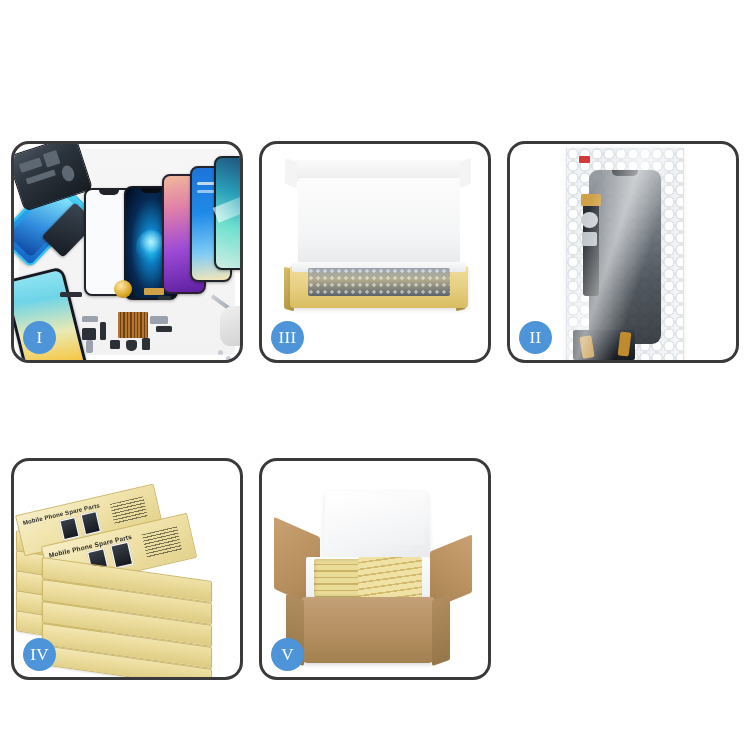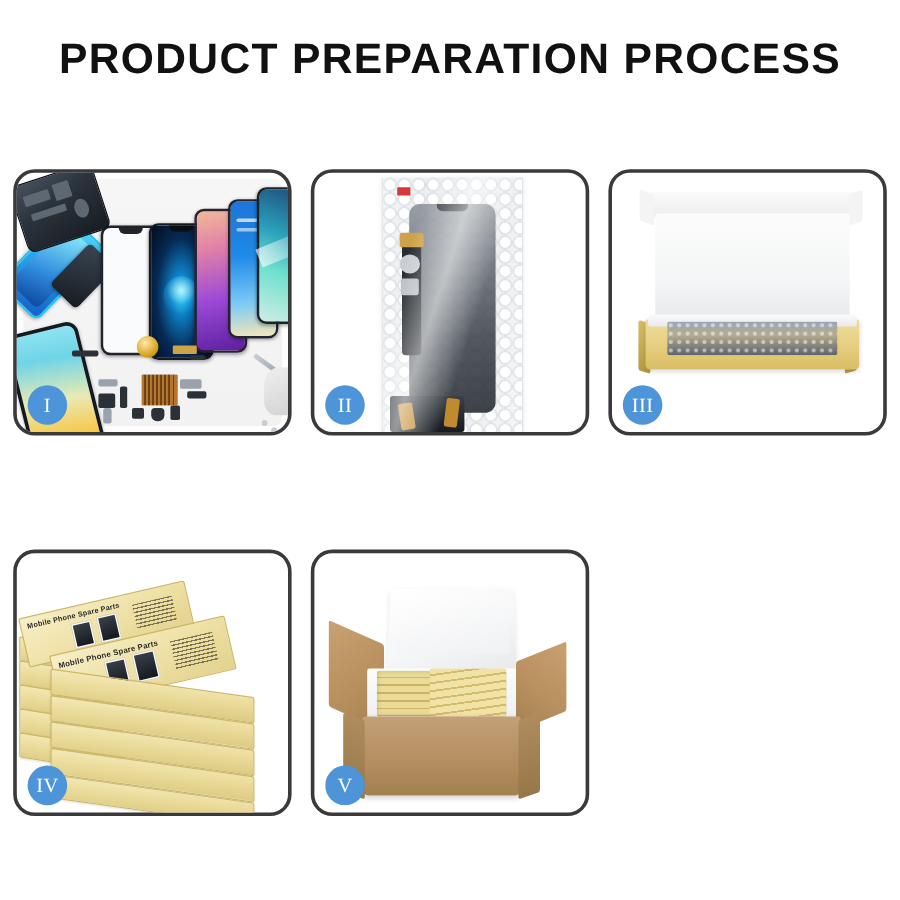--- a/index.html
+++ b/index.html
@@ -497,21 +497,20 @@
   .sh-plastic{
     position:absolute;left:140px;top:18px;width:70px;height:22px;
     background:linear-gradient(120deg,rgba(245,248,250,.9),rgba(226,233,238,.5));
     border-radius:4px;transform:rotate(-6deg);
   }
 </style>
 </head>
 <body>
 
 <div class="header">
-  <div class="page-title">PRODUCT PREPARATION PROCESS</div>
 </div>
 
 <div class="panel-grid">
 
   <div class="panel">
     <div class="panel-photo">
       <div class="p1-bg"></div>
 
       <div class="ph ph-a"></div>
       <div class="ph-a2"></div>
@@ -549,54 +548,54 @@
       <div class="part screwlt" style="left:204px;top:206px;width:5px;height:5px;"></div>
       <div class="part screwlt" style="left:212px;top:212px;width:5px;height:5px;"></div>
       <div class="tweezer" style="left:198px;top:150px;width:34px;height:4px;transform:rotate(36deg);"></div>
       <div class="hand" style="left:206px;top:162px;width:32px;height:40px;"></div>
     </div>
     <div class="badge">I</div>
   </div>
 
   <div class="panel">
     <div class="panel-photo">
+      <div class="p3-bg"></div>
+      <div class="gb-lid-back"></div>
+      <div class="gb-foam"></div>
+      <div class="gb-side-l"></div>
+      <div class="gb-side-r"></div>
+      <div class="gb-tray"></div>
+      <div class="gb-tray-lip"></div>
+      <div class="gb-contents"></div>
+    </div>
+    <div class="badge">III</div>
+  </div>
+
+  <div class="panel">
+    <div class="panel-photo">
       <div class="p2-bg"></div>
       <div class="bubble-bag">
         <div class="lcd-inside"></div>
         <div class="red-label"></div>
         <div class="lcd-flex"></div>
         <div class="lcd-tape"></div>
         <div class="lcd-tape2"></div>
         <div class="lcd-tape3"></div>
         <div class="lcd-bot">
           <div class="lcd-bot-gold-a"></div>
           <div class="lcd-bot-gold-b"></div>
         </div>
         <div class="bubble-sheen"></div>
       </div>
     </div>
     <div class="badge">II</div>
   </div>
 
   <div class="panel">
     <div class="panel-photo">
-      <div class="p3-bg"></div>
-      <div class="gb-lid-back"></div>
-      <div class="gb-foam"></div>
-      <div class="gb-side-l"></div>
-      <div class="gb-side-r"></div>
-      <div class="gb-tray"></div>
-      <div class="gb-tray-lip"></div>
-      <div class="gb-contents"></div>
-    </div>
-    <div class="badge">III</div>
-  </div>
-
-  <div class="panel">
-    <div class="panel-photo">
       <div class="p4-bg"></div>
       <div class="stack">
 
         <div class="gbox" style="left:2px;top:76px;width:84px;height:19px;transform:skewY(9deg);"></div>
         <div class="gbox" style="left:2px;top:96px;width:84px;height:19px;transform:skewY(9deg);"></div>
         <div class="gbox" style="left:2px;top:116px;width:84px;height:19px;transform:skewY(9deg);"></div>
         <div class="gbox" style="left:2px;top:136px;width:84px;height:19px;transform:skewY(9deg);"></div>
         <div class="gbox" style="left:2px;top:156px;width:84px;height:19px;transform:skewY(9deg);"></div>
 
         <div class="gbox-top" style="left:4px;top:38px;width:140px;height:40px;transform:rotate(-13deg);">

